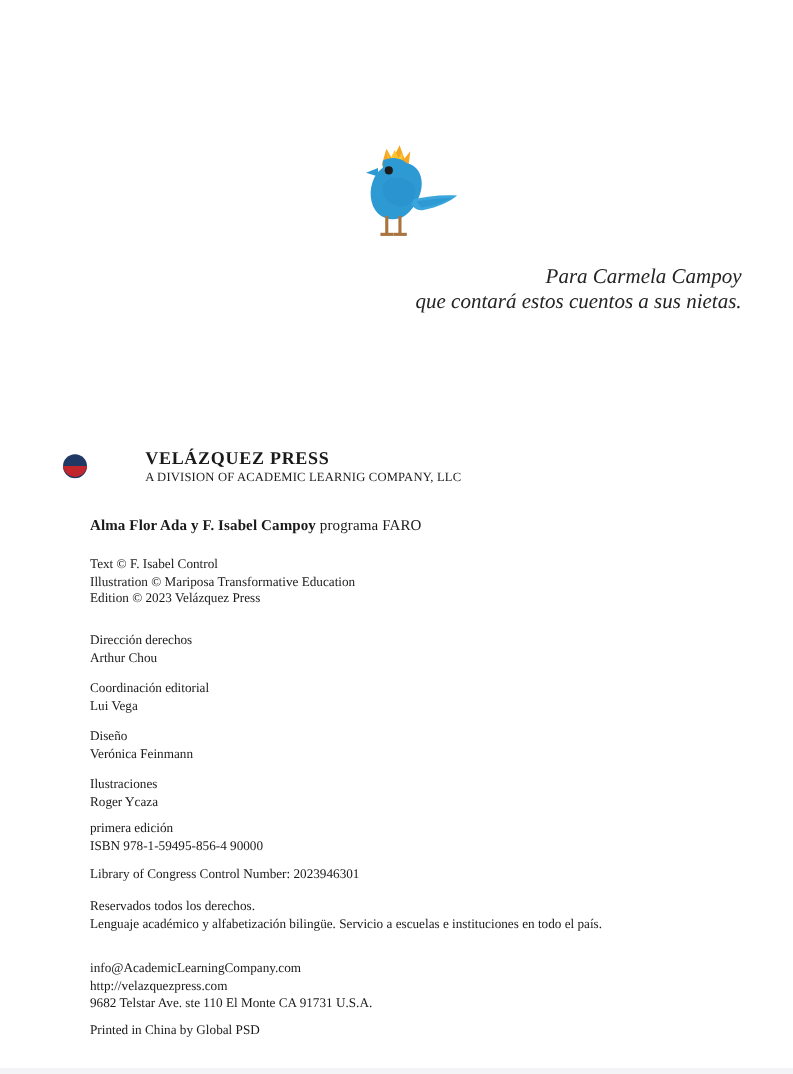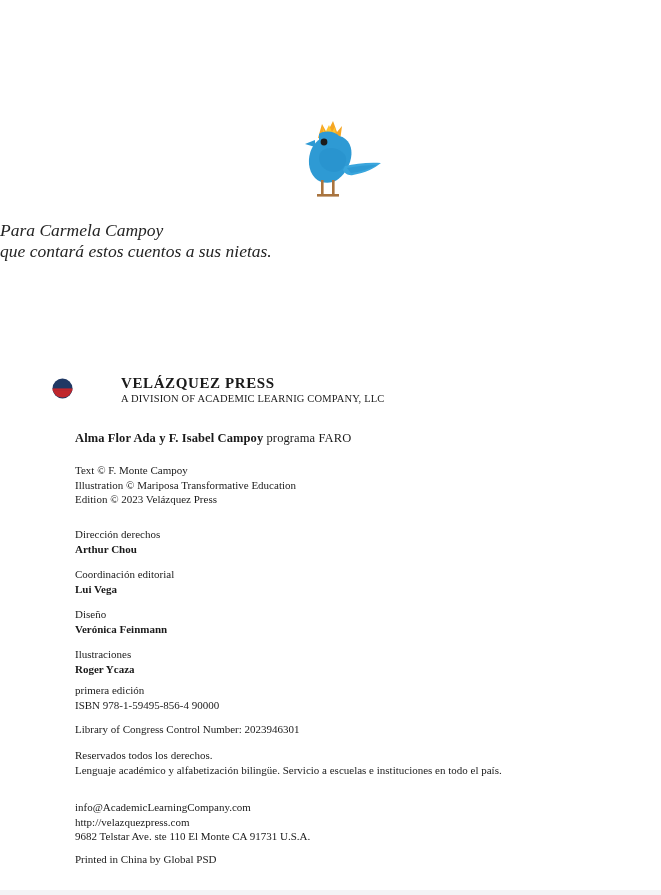--- a/index.html
+++ b/index.html
@@ -37,21 +37,21 @@
     height: 84px;
   }
   .bird-wrap svg { display: block; }
 
   
   .dedication {
     position: absolute;
     left: 0;
     top: 220px;
     width: 618px;
-    text-align: left;
+    text-align: right;
     font-style: italic;
     font-size: 17.5px;
     line-height: 21px;
     color: #242424;
   }
   .dedication .ded-line { display: block; }
 
   
   .publisher {
     position: absolute;
@@ -101,21 +101,21 @@
   .authors .bold { font-weight: bold; }
   .authors .reg { font-weight: normal; }
 
   .copyrights { top: 463px; }
   .copyrights .line { display: block; }
 
   .credits { top: 527px; }
   .credit-group { margin-bottom: 11px; }
   .credit-group:last-child { margin-bottom: 0; }
   .credit-role { display: block; font-weight: normal; }
-  .credit-name { display: block; font-weight: bold; }
+  .credit-name { display: block; font-weight: normal; }
 
   .edition { top: 683px; }
   .edition .line { display: block; }
 
   .lccn { top: 722px; }
 
   .rights { top: 748px; }
   .rights .line { display: block; }
 
   .contact { top: 800px; }
@@ -176,21 +176,21 @@
       <span class="pub-name">VELÁZQUEZ PRESS</span>
       <span class="pub-sub">A DIVISION OF ACADEMIC LEARNIG COMPANY, LLC</span>
     </span>
   </div>
 
   <div class="col authors">
     <span class="bold">Alma Flor Ada y F. Isabel Campoy</span><span class="reg"> programa FARO</span>
   </div>
 
   <div class="col copyrights">
-    <span class="line">Text © F. Monte Campoy</span>
+    <span class="line">Text © F. Isabel Control</span>
     <span class="line">Illustration © Mariposa Transformative Education</span>
     <span class="line">Edition © 2023 Velázquez Press</span>
   </div>
 
   <div class="col credits">
     <div class="credit-group">
       <span class="credit-role">Dirección derechos</span>
       <span class="credit-name">Arthur Chou</span>
     </div>
     <div class="credit-group">

